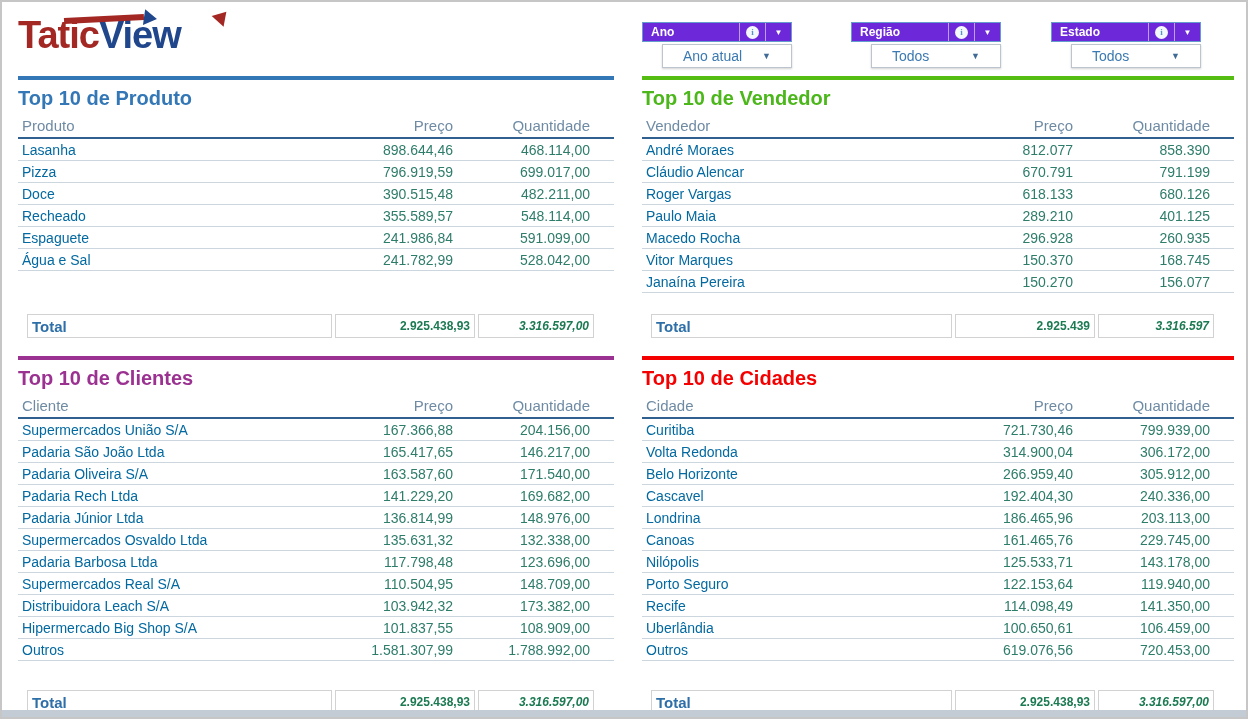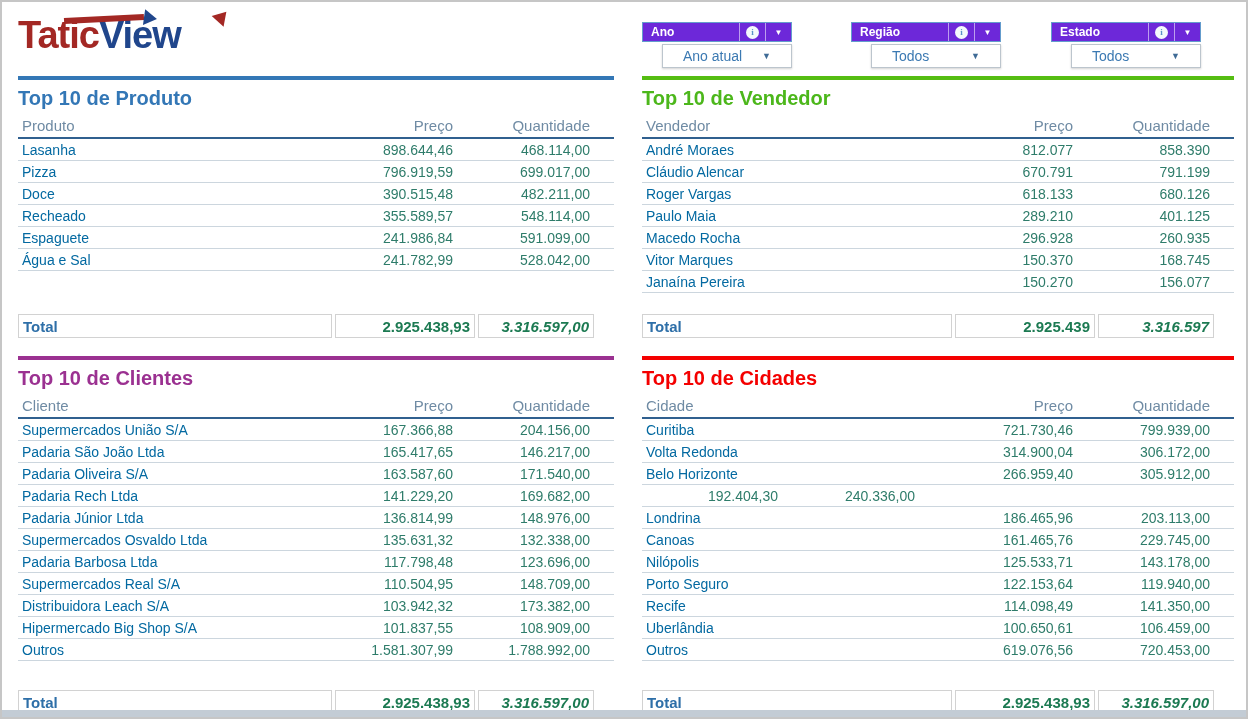--- a/index.html
+++ b/index.html
@@ -50,22 +50,22 @@
   .c-num { width:140px; text-align:right; color:#6f8ba4; font-size:15px; padding:2px 4px 3px 0; }
   .c-num:last-child { width:134px; }
   .tbody { }
   .trow { display:flex; gap:3px; padding-right:20px; border-bottom:1px solid #ccd6de; height:22px; align-items:center; }
   .r-name { flex:1; color:#0369a1; font-size:14px; padding-left:4px; white-space:nowrap; }
   .r-num { width:140px; text-align:right; color:#2e7c6a; font-size:14px; padding-right:4px; }
   .r-num:last-child { width:134px; }
   .spacer { flex:1; }
   .total { display:flex; gap:3px; padding-right:20px; height:24px; }
   .t-label { flex:1; border:1px solid #d2d2d2; color:#2e6fa8; font-weight:bold; font-size:15px;
-    display:flex; align-items:center; padding-left:4px; }
-  .t-num { width:140px; border:1px solid #d2d2d2; color:#1c7a52; font-weight:bold; font-size:15px;
+    display:flex; align-items:center; padding-left:4px;margin-left:9px; }
+  .t-num { width:140px; border:1px solid #d2d2d2; color:#1c7a52; font-weight:bold; font-size:12px;
     display:flex; align-items:center; justify-content:flex-end; padding-right:4px; }
   .t-num:last-child { width:116px;font-style:italic; }
   .bottom-strip { position:absolute; left:0; right:0; bottom:0; height:7px; background:#c3ccd5; }
 </style>
 </head>
 <body>
 
 <div class="page">
 
   <div class="topbar">
@@ -317,20 +317,21 @@
             <span class="r-name">Volta Redonda</span>
             <span class="r-num">314.900,04</span>
             <span class="r-num">306.172,00</span>
           </div>
           <div class="trow">
             <span class="r-name">Belo Horizonte</span>
             <span class="r-num">266.959,40</span>
             <span class="r-num">305.912,00</span>
           </div>
           <div class="trow">
+            <span class="r-name">Cascavel</span>
             <span class="r-num">192.404,30</span>
             <span class="r-num">240.336,00</span>
           </div>
           <div class="trow">
             <span class="r-name">Londrina</span>
             <span class="r-num">186.465,96</span>
             <span class="r-num">203.113,00</span>
           </div>
           <div class="trow">
             <span class="r-name">Canoas</span>

